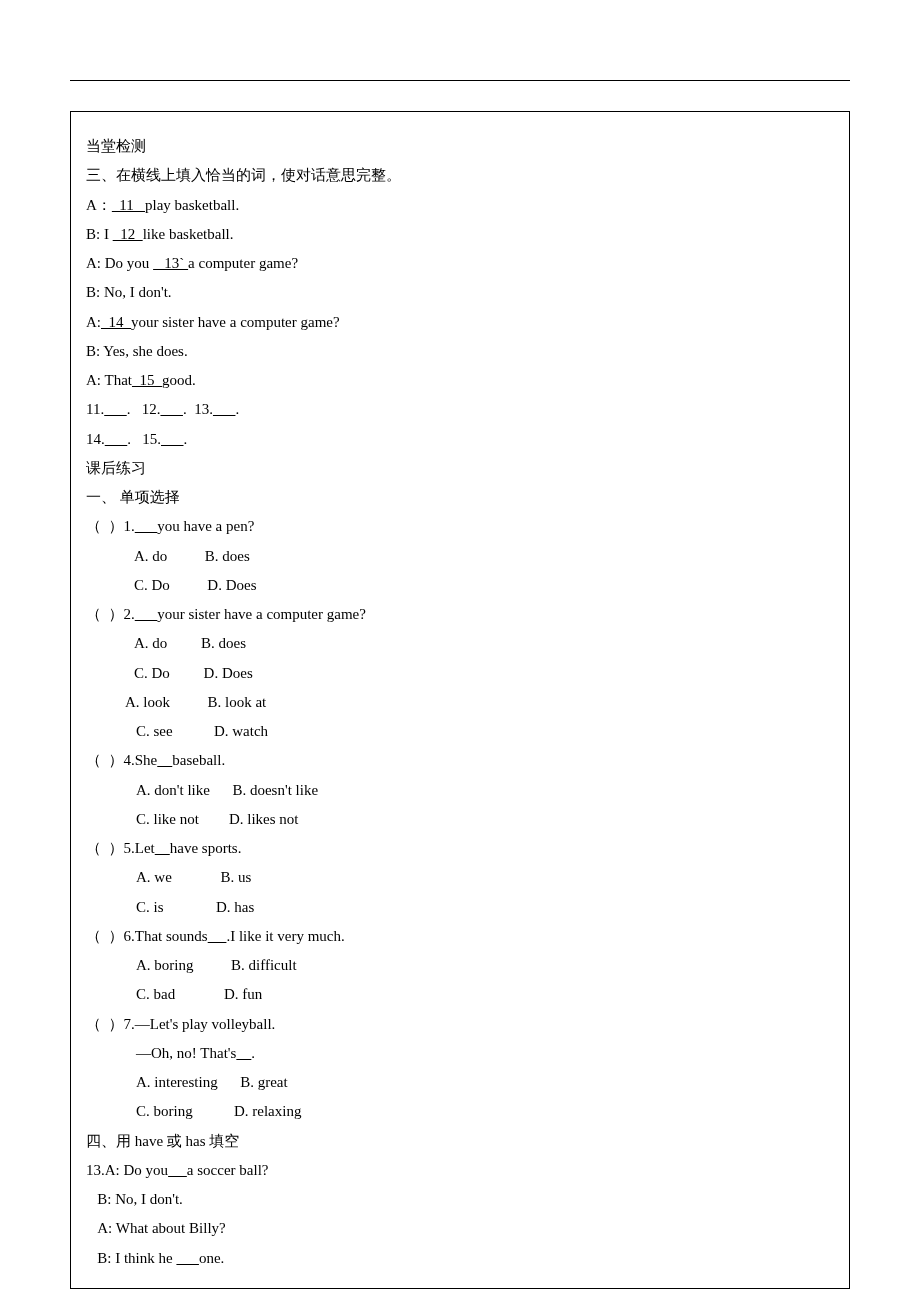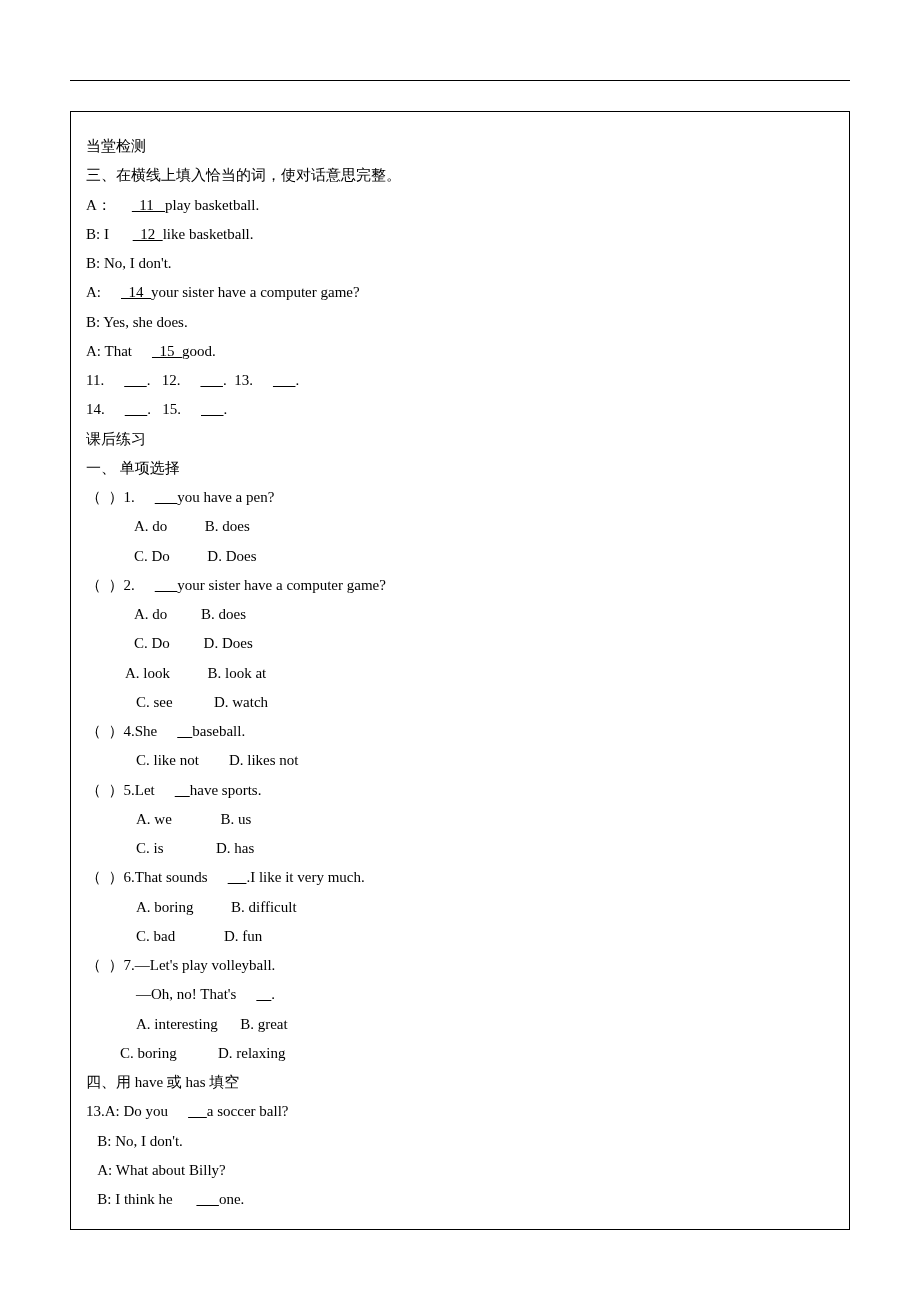--- a/index.html
+++ b/index.html
@@ -26,21 +26,20 @@
     padding: 20px 15px 15px 15px;
     font-size: 15px;
     line-height: 1.95;
     color: #000;
   }
   .section-heading {
     font-weight: normal;
   }
   .blank {
     text-decoration: underline;
-    margin-left: 20px;
   }
   .indent {
     margin-left: 48px;
     white-space: pre;
   }
   .line {
     white-space: pre-wrap;
   }
 </style>
 </head>
@@ -52,20 +51,21 @@
   <div class="content-box">
 
     <div class="section-heading">当堂检测</div>
 
     <div class="line">三、在横线上填入恰当的词，使对话意思完整。</div>
 
     <div class="line"><span>A：</span><span class="blank">  11   </span><span>play basketball.</span></div>
 
     <div class="line"><span>B: I </span><span class="blank">  12  </span><span>like basketball.</span></div>
 
+    <div class="line"><span>A: Do you </span><span class="blank">   13` </span><span>a computer game?</span></div>
 
     <div class="line">B: No, I don't.</div>
 
     <div class="line"><span>A:</span><span class="blank">  14  </span><span>your sister have a computer game?</span></div>
 
     <div class="line">B: Yes, she does.</div>
 
     <div class="line"><span>A: That</span><span class="blank">  15  </span><span>good.</span></div>
 
     <div class="line"><span>11.</span><span class="blank">      </span><span>.   12.</span><span class="blank">      </span><span>.  13.</span><span class="blank">      </span><span>.</span></div>
@@ -81,34 +81,35 @@
     <div class="indent">C. Do          D. Does</div>
 
     <div class="line"><span>（  ）2.</span><span class="blank">      </span><span>your sister have a computer game?</span></div>
     <div class="indent">A. do         B. does</div>
     <div class="indent">C. Do         D. Does</div>
 
     <div class="indent" style="margin-left:39px">A. look          B. look at</div>
     <div class="indent" style="margin-left:50px">C. see           D. watch</div>
 
     <div class="line"><span>（  ）4.She</span><span class="blank">    </span><span>baseball.</span></div>
+    <div class="indent" style="margin-left:50px">A. don't like      B. doesn't like</div>
     <div class="indent" style="margin-left:50px">C. like not        D. likes not</div>
 
     <div class="line"><span>（  ）5.Let</span><span class="blank">    </span><span>have sports.</span></div>
     <div class="indent" style="margin-left:50px">A. we             B. us</div>
     <div class="indent" style="margin-left:50px">C. is              D. has</div>
 
     <div class="line"><span>（  ）6.That sounds</span><span class="blank">     </span><span>.I like it very much.</span></div>
     <div class="indent" style="margin-left:50px">A. boring          B. difficult</div>
     <div class="indent" style="margin-left:50px">C. bad             D. fun</div>
 
     <div class="line">（  ）7.—Let's play volleyball.</div>
     <div class="line" style="margin-left:50px"><span>—Oh, no! That's</span><span class="blank">    </span><span>.</span></div>
     <div class="indent" style="margin-left:50px">A. interesting      B. great</div>
-    <div class="indent" style="margin-left:34px">C. boring           D. relaxing</div>
+    <div class="indent" style="margin-left:50px">C. boring           D. relaxing</div>
 
     <div class="line">四、用 have 或 has 填空</div>
 
     <div class="line"><span>13.A: Do you</span><span class="blank">     </span><span>a soccer ball?</span></div>
     <div class="line">   B: No, I don't.</div>
     <div class="line">   A: What about Billy?</div>
     <div class="line"><span>   B: I think he </span><span class="blank">      </span><span>one.</span></div>
 
   </div>
 

